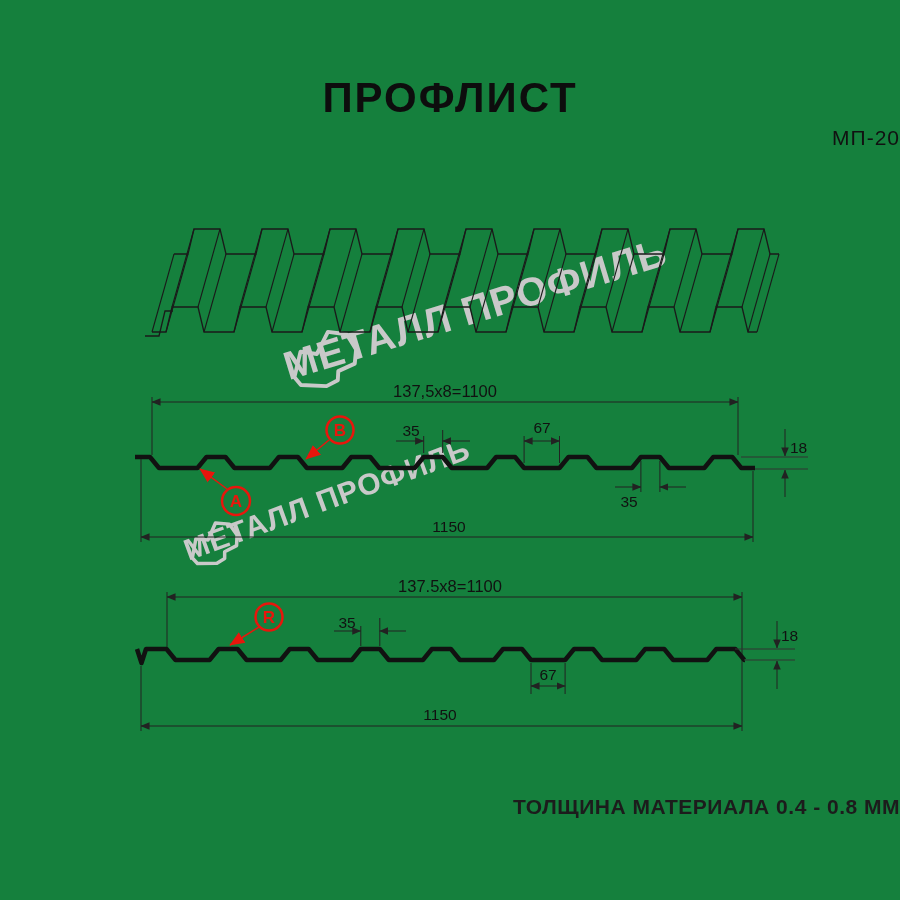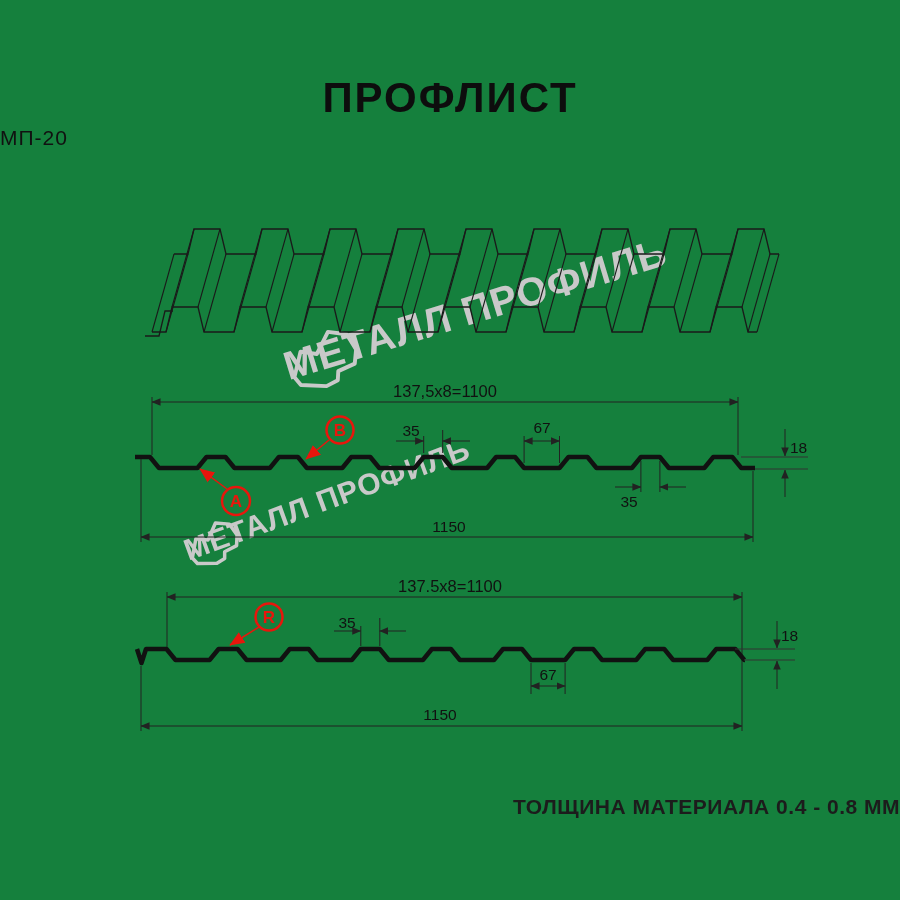--- a/index.html
+++ b/index.html
@@ -1,20 +1,20 @@
 <!DOCTYPE html>
 <html><head>
 <meta charset="utf-8">
 <style>
   html,body{margin:0;padding:0;background:#fff;}
   #page{position:relative;width:900px;height:900px;background:#15803d;overflow:hidden;
         font-family:"Liberation Sans",sans-serif;color:#111;}
   .title{position:absolute;left:0;top:74px;width:900px;text-align:center;
          font-size:42px;font-weight:bold;letter-spacing:2px;color:#0d0d0d;}
-  .subtitle{position:absolute;left:0;top:126px;width:900px;text-align:left;
+  .subtitle{position:absolute;left:0;top:126px;width:900px;text-align:right;
             font-size:21px;font-weight:500;letter-spacing:1px;color:#111;}
   .footer{position:absolute;left:0;top:795px;width:900px;text-align:right;
           font-size:21px;font-weight:600;letter-spacing:.5px;color:#1c1c1c;}
   .wm{position:absolute;display:flex;align-items:center;color:#c9c9c9;pointer-events:none;}
   .wm .wm-text{font-weight:bold;white-space:nowrap;letter-spacing:1px;}
   #wm1{left:286px;top:333px;transform:rotate(-17deg);transform-origin:39px 32px;gap:10px;}
   #wm1 .wm-text{font-size:40px;}
   #wm2{left:186px;top:524px;transform:rotate(-20deg);transform-origin:29px 25px;gap:8px;}
   #wm2 .wm-text{font-size:30px;}
   svg{position:absolute;overflow:visible;}

